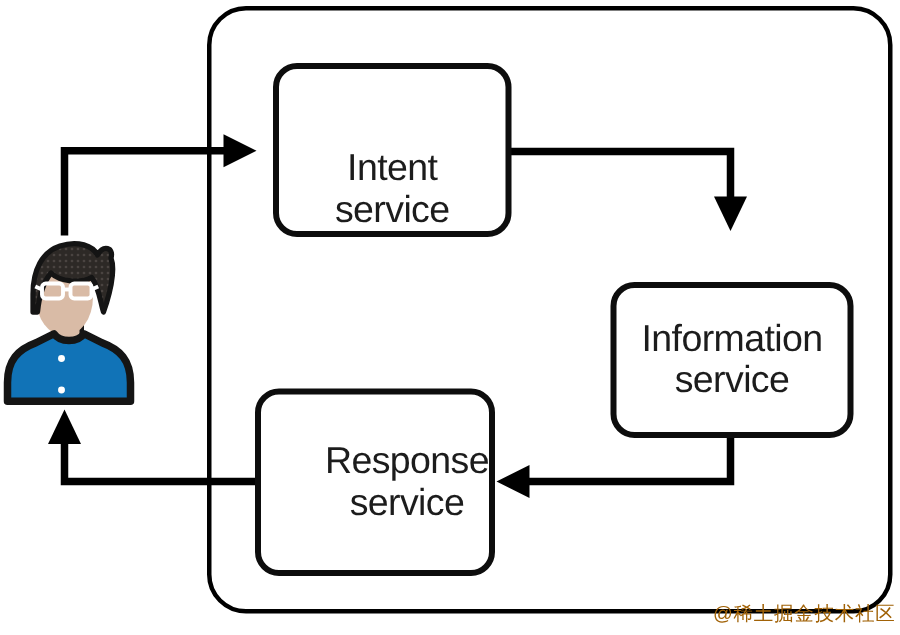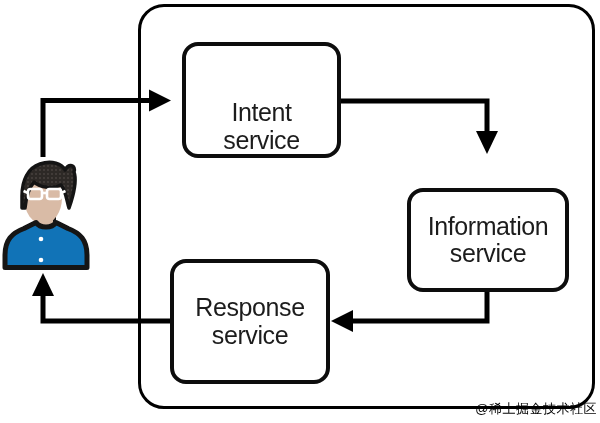--- a/index.html
+++ b/index.html
@@ -36,32 +36,32 @@
   }
   .node-label{
     font-size:25px;
     line-height:1.1;
     letter-spacing:-0.4px;
     color:#1c1c1c;
     font-weight:400;
   }
   .node-intent{left:182px;top:42px;width:159px;height:116px;align-items:flex-end;}
   .node-info{left:407px;top:156px;width:162px;height:104px;margin-top:32px;}
-  .node-response{left:170px;top:259px;width:160px;height:125px;}
+  .node-response{left:170px;top:259px;width:160px;height:125px;justify-content:flex-end;}
   .person{
     position:absolute;
     left:2px;top:156px;
     width:90px;height:114px;
   }
   .watermark{
     position:absolute;
     right:3px;bottom:5px;
     font-size:13px;
     letter-spacing:0.5px;
-    color:#000000;
+    color:#a16207;
     font-family:"Liberation Sans","DejaVu Sans",sans-serif;
   }
 </style>
 </head>
 <body>
 
 <div class="canvas">
 
   <div class="outer-boundary"></div>
 

